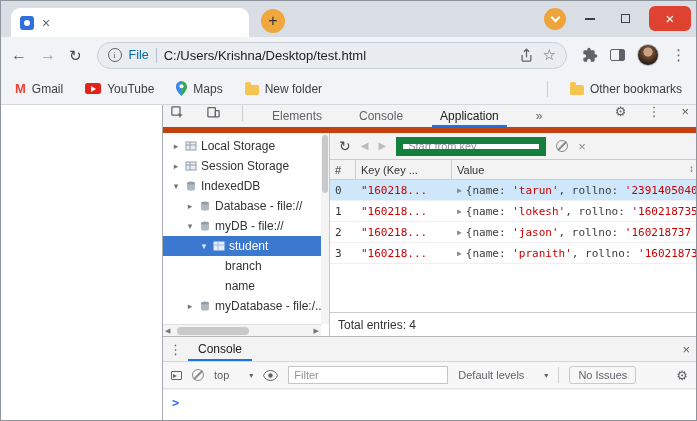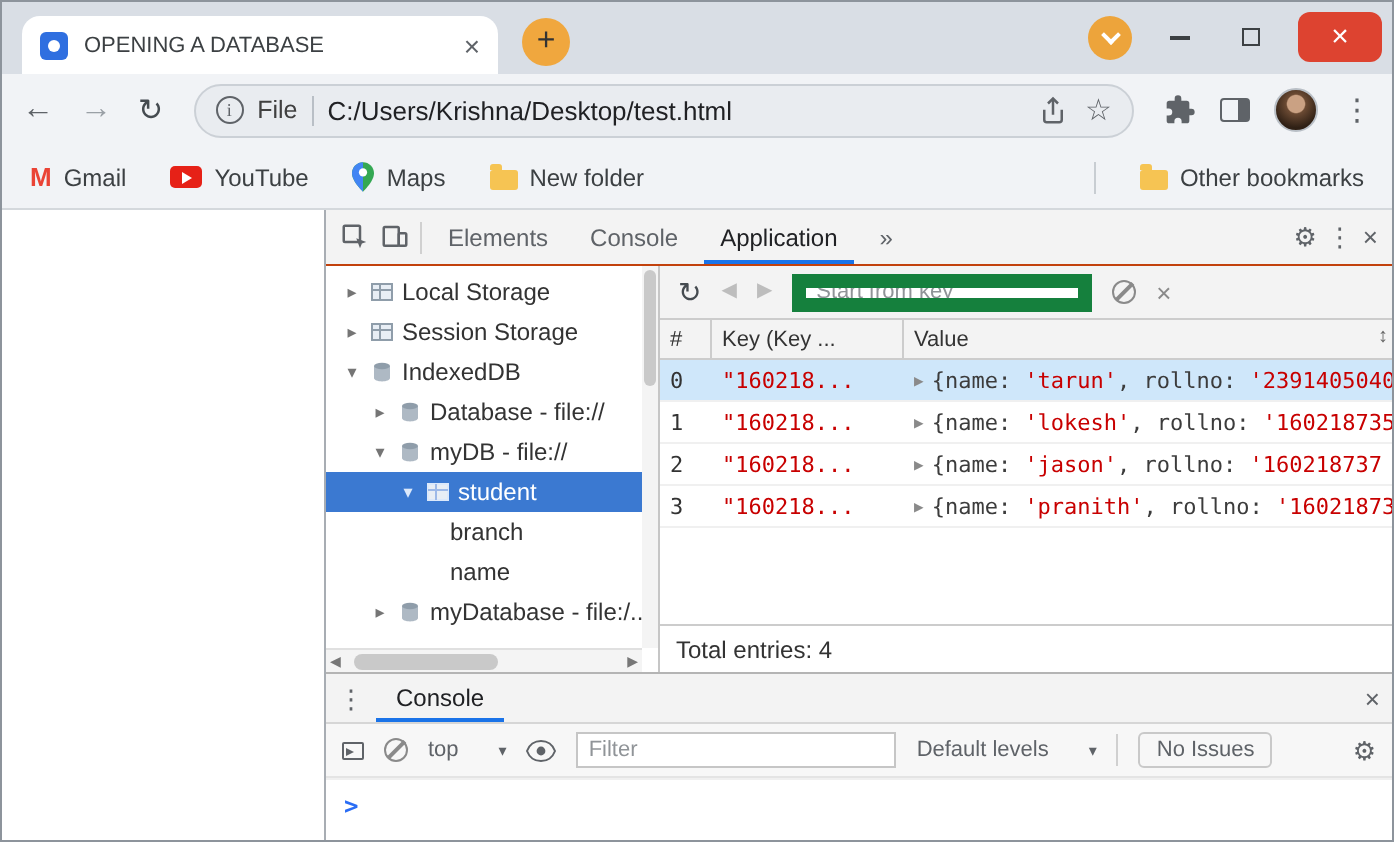--- a/index.html
+++ b/index.html
@@ -22,21 +22,21 @@
   .win-btn { display: flex; align-items: center; justify-content: center; width: 22px; height: 24px; }
   .win-close { width: 42px; height: 25px; border-radius: 6px; background: #dd4330; color: #fff; display: flex; align-items: center; justify-content: center; font-size: 15px; }
 
   
   .toolbar { height: 36px; background: #f1f3f6; display: flex; align-items: center; padding: 0 10px; gap: 13px; flex: none; }
   .nav-ic { font-size: 16px; color: #5f6368; line-height: 1; }
   .nav-ic.fwd { color: #9aa0a6; }
   .nav-ic.reload { font-size: 15px; color: #454b50; }
   .omnibox { flex: 1; height: 27px; background: #e9ecf0; border: 1px solid #cbd0d6; border-radius: 14px; display: flex; align-items: center; gap: 7px; padding: 0 10px; margin: 0 2px; min-width: 0; }
   .info-ic { width: 14px; height: 14px; border: 1px solid #5f6368; border-radius: 50%; color: #5f6368; font-size: 9px; display: flex; align-items: center; justify-content: center; font-family: "Liberation Serif", serif; flex: none; }
-  .scheme { font-size: 12.5px; color: #404040; }
+  .scheme { font-size: 12.5px; color: #0369a1; }
   .om-sep { width: 1px; height: 15px; background: #b9bfc6; }
   .url { font-size: 13px; color: #202124; white-space: nowrap; overflow: hidden; flex: 1; }
   .om-right { display: flex; align-items: center; gap: 9px; }
   .star { font-size: 15px; color: #5f6368; }
   .tb-icons { display: flex; align-items: center; gap: 12px; }
   .side-ic { width: 15px; height: 12px; border: 1.5px solid #5f6368; border-radius: 2px; position: relative; }
   .side-ic::after { content: ""; position: absolute; right: 0; top: 0; bottom: 0; width: 5px; background: #5f6368; }
   .avatar { width: 22px; height: 22px; border-radius: 50%; background: radial-gradient(circle at 50% 35%, #caa183 26%, #6b4a33 30%, #2f2015 72%); border: 1px solid #b9bfc6; }
   .kebab { font-size: 15px; color: #5f6368; }
 
@@ -48,21 +48,21 @@
   .yt::after { content: ""; position: absolute; left: 6px; top: 2.5px; border-left: 5px solid #fff; border-top: 3px solid transparent; border-bottom: 3px solid transparent; }
   .folder { width: 14px; height: 10px; background: #f6c453; border-radius: 1.5px; position: relative; margin-top: 3px; }
   .folder::before { content: ""; position: absolute; top: -3px; left: 0; width: 6px; height: 3px; background: #f6c453; border-radius: 1.5px 1.5px 0 0; }
   .bm-sep { width: 1px; height: 16px; background: #c8cdd2; margin-left: auto; }
 
   
   .content { flex: 1; display: flex; min-height: 0; background: #fff; }
   .page { flex: 1; background: #fff; }
   .devtools { width: 534px; border-left: 1px solid #a8adb3; display: flex; flex-direction: column; flex: none; min-height: 0; }
 
-  .dt-tabs { height: 28px; background: #f3f3f3; border-bottom: 1px solid #c2410c; display: flex; align-items: center; padding: 0 7px; gap: 5px; font-size: 12px; color: #5f6368; flex: none; }
+  .dt-tabs { height: 28px; background: #f3f3f3; border-bottom: 6px solid #c2410c; display: flex; align-items: flex-start; padding: 0 7px; gap: 21px; font-size: 12px; color: #5f6368; flex: none; }
   .dt-tab { padding: 0 8px; height: 100%; display: flex; align-items: center; }
   .dt-tab.active { color: #202124; box-shadow: inset 0 -2px 0 #1a73e8; }
   .vsep { width: 1px; height: 16px; background: #d0d0d0; }
   .spacer { flex: 1; }
   .sm-ic { font-size: 13px; color: #5f6368; line-height: 1; }
 
   .dt-main { flex: 1; display: flex; min-height: 0; }
   .dt-tree { width: 167px; border-right: 1px solid #c6c6c6; position: relative; padding-top: 3px; font-size: 12px; color: #333; overflow: hidden; flex: none; }
   .titem { height: 20px; display: flex; align-items: center; gap: 4px; white-space: nowrap; }
   .tri { width: 10px; color: #757575; font-size: 9px; text-align: center; flex: none; }
@@ -117,21 +117,20 @@
   input::placeholder { color: #909498; }
 </style>
 </head>
 <body>
 
 <div class="browser">
 
   <div class="titlebar">
     <div class="tab">
       <span class="favicon"></span>
-      <span class="tab-title">OPENING A DATABASE</span>
       <span class="tab-close">×</span>
     </div>
     <div class="newtab">+</div>
     <div class="tb-right">
       <div class="update-badge">
           <span class="chev"></span>
         </div>
       <div class="win-btn">
           <span class="minbar"></span>
         </div>

